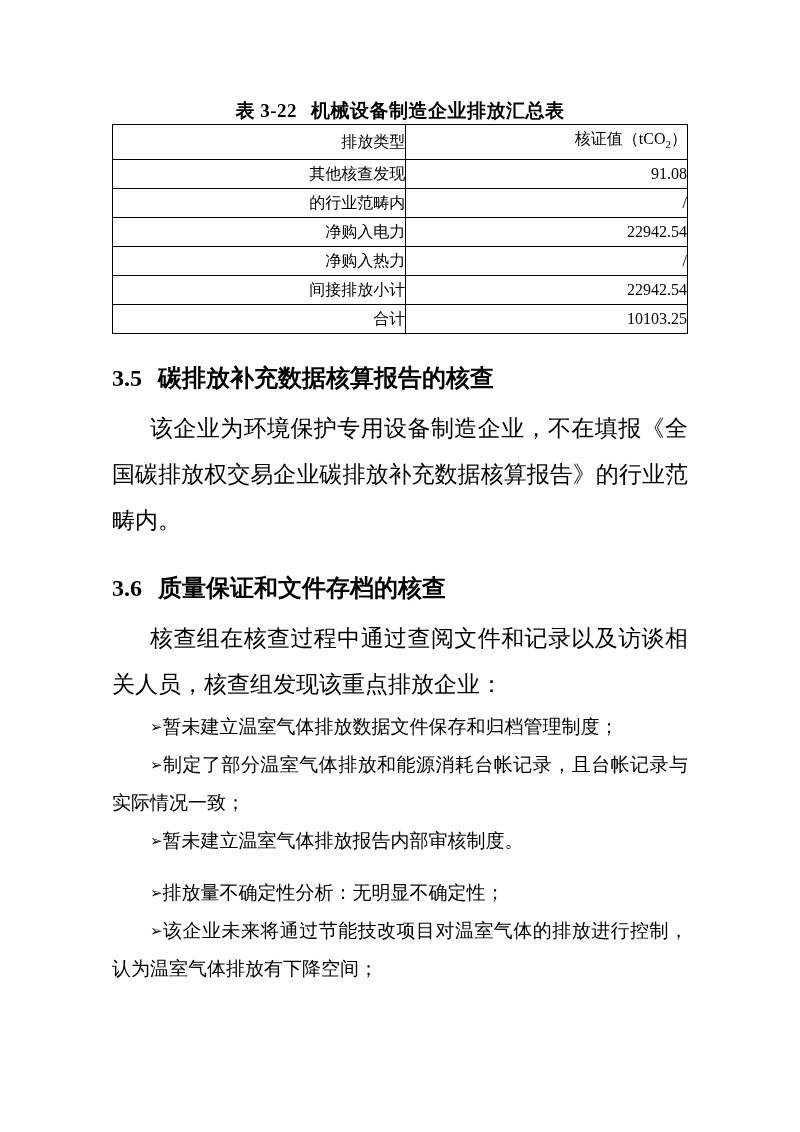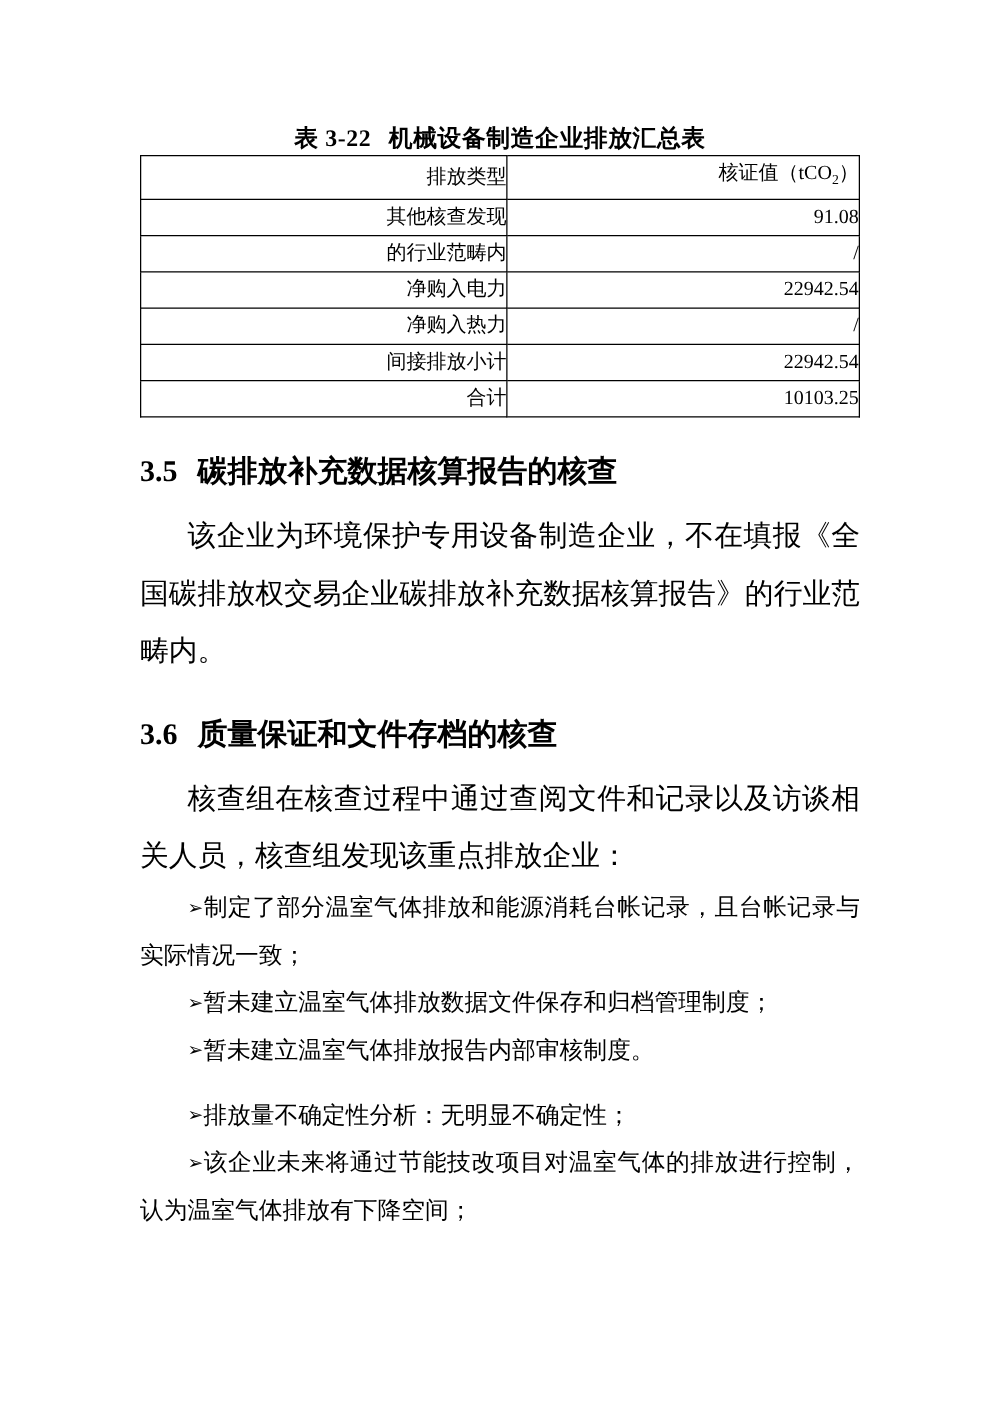--- a/index.html
+++ b/index.html
@@ -140,20 +140,20 @@
 
   <h2 class="section">
     <span class="secnum">3.5</span><span>碳排放补充数据核算报告的核查</span>
   </h2>
   <p class="body indent">该企业为环境保护专用设备制造企业，不在填报《全国碳排放权交易企业碳排放补充数据核算报告》的行业范畴内。</p>
 
   <h2 class="section">
     <span class="secnum">3.6</span><span>质量保证和文件存档的核查</span>
   </h2>
   <p class="body indent">核查组在核查过程中通过查阅文件和记录以及访谈相关人员，核查组发现该重点排放企业：</p>
+  <p class="bullet"><span class="arrow">➢</span><span>暂未建立温室气体排放数据文件保存和归档管理制度；</span></p>
   <p class="bullet"><span class="arrow">➢</span><span>制定了部分温室气体排放和能源消耗台帐记录，且台帐记录与实际情况一致；</span></p>
-  <p class="bullet"><span class="arrow">➢</span><span>暂未建立温室气体排放数据文件保存和归档管理制度；</span></p>
   <p class="bullet"><span class="arrow">➢</span><span>暂未建立温室气体排放报告内部审核制度。</span></p>
 
   <p class="bullet" style="margin-top:14px"><span class="arrow">➢</span><span>排放量不确定性分析：无明显不确定性；</span></p>
   <p class="bullet"><span class="arrow">➢</span><span>该企业未来将通过节能技改项目对温室气体的排放进行控制，认为温室气体排放有下降空间；</span></p>
 
 </div>
 
 </body></html>

